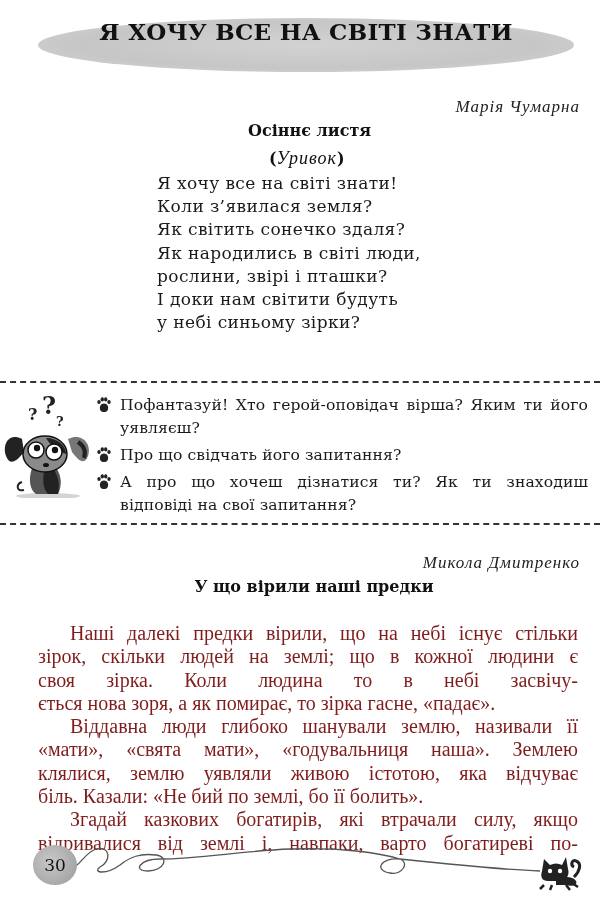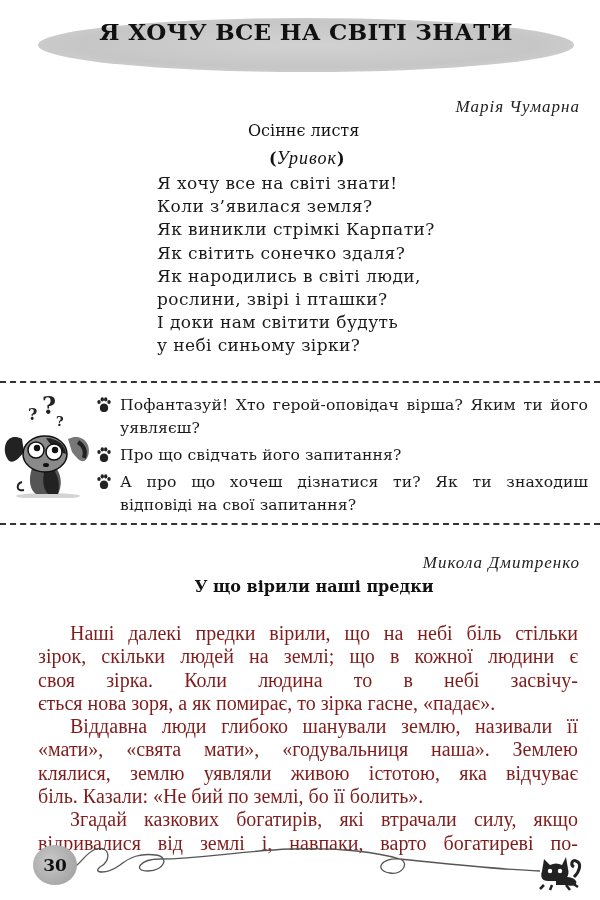--- a/index.html
+++ b/index.html
@@ -17,21 +17,21 @@
       letter-spacing: 0.3px; color: #111;
     }
 
     .author-1 {
       position: absolute; right: 20px; top: 97px;
       font-style: italic; font-size: 17px; letter-spacing: 1px; color: #222;
       font-family: "Liberation Serif", serif;
     }
     .poem-title {
       position: absolute; left: 248px; top: 121px;
-      font-weight: normal; font-size: 16px; color: #111;
+      font-weight: bold; font-size: 16px; color: #111;
     }
     .poem-sub {
       position: absolute; left: 269px; top: 148px;
       font-size: 16px; color: #111; font-weight: bold;
     }
     .poem-sub i { font-weight: normal; font-style: italic; font-family: "Liberation Serif", serif; font-size: 18px; letter-spacing: 1px; }
     .poem {
       position: absolute; left: 157px; top: 172px;
       font-size: 17px; line-height: 23.2px; color: #1a1a1a;
     }
@@ -68,38 +68,37 @@
     .story-line { white-space: nowrap; display: flex; justify-content: space-between; }
     .story-line.last { justify-content: flex-start; }
     .story-line.indent { padding-left: 32px; }
 
     .footer { position: absolute; left: 0; top: 845px; width: 600px; height: 55px; }
     .page-ball {
       position: absolute; left: 33px; top: 0px; width: 44px; height: 40px;
       border-radius: 50%; background: radial-gradient(circle at 40% 40%, #c8c8c8, #9a9a9a);
       display: flex; align-items: center; justify-content: center;
     }
-    .page-num { font-weight: bold; font-size: 17px; color: #111; font-family: "DejaVu Serif", serif; }
+    .page-num { font-weight: normal; font-size: 17px; color: #111; font-family: "DejaVu Serif", serif; }
     .yarn { position: absolute; left: 70px; top: 0; width: 480px; height: 45px; }
     .cat { position: absolute; left: 536px; top: 4px; width: 48px; height: 42px; }
   </style>
 </head>
 <body>
 
 <div class="banner">
   <span class="banner-title">Я ХОЧУ ВСЕ НА СВІТІ ЗНАТИ</span>
 </div>
 
 <div class="author-1">Марія Чумарна</div>
 <div class="poem-title">Осіннє листя</div>
 <div class="poem-sub"><span>(</span><i>Уривок</i><span>)</span></div>
 <div class="poem">
   <div class="poem-line">Я хочу все на світі знати!</div>
   <div class="poem-line">Коли з’явилася земля?</div>
-  <div class="poem-line">Як виникли стрімкі Карпати?</div>
   <div class="poem-line">Як світить сонечко здаля?</div>
   <div class="poem-line">Як народились в світі люди,</div>
   <div class="poem-line">рослини, звірі і пташки?</div>
   <div class="poem-line">І доки нам світити будуть</div>
   <div class="poem-line">у небі синьому зірки?</div>
 </div>
 
 <div class="dash dash-top"></div>
 
 <svg class="puppy" viewBox="0 0 92 104">
@@ -161,21 +160,21 @@
 <div class="story-title">У що вірили наші предки</div>
 <div class="story">
   <div class="story-line indent">
       <span>Наші</span>
       <span>далекі</span>
       <span>предки</span>
       <span>вірили,</span>
       <span>що</span>
       <span>на</span>
       <span>небі</span>
-      <span>біль</span>
+      <span>існує</span>
       <span>стільки</span>
     </div>
   <div class="story-line">
       <span>зірок,</span>
       <span>скільки</span>
       <span>людей</span>
       <span>на</span>
       <span>землі;</span>
       <span>що</span>
       <span>в</span>

